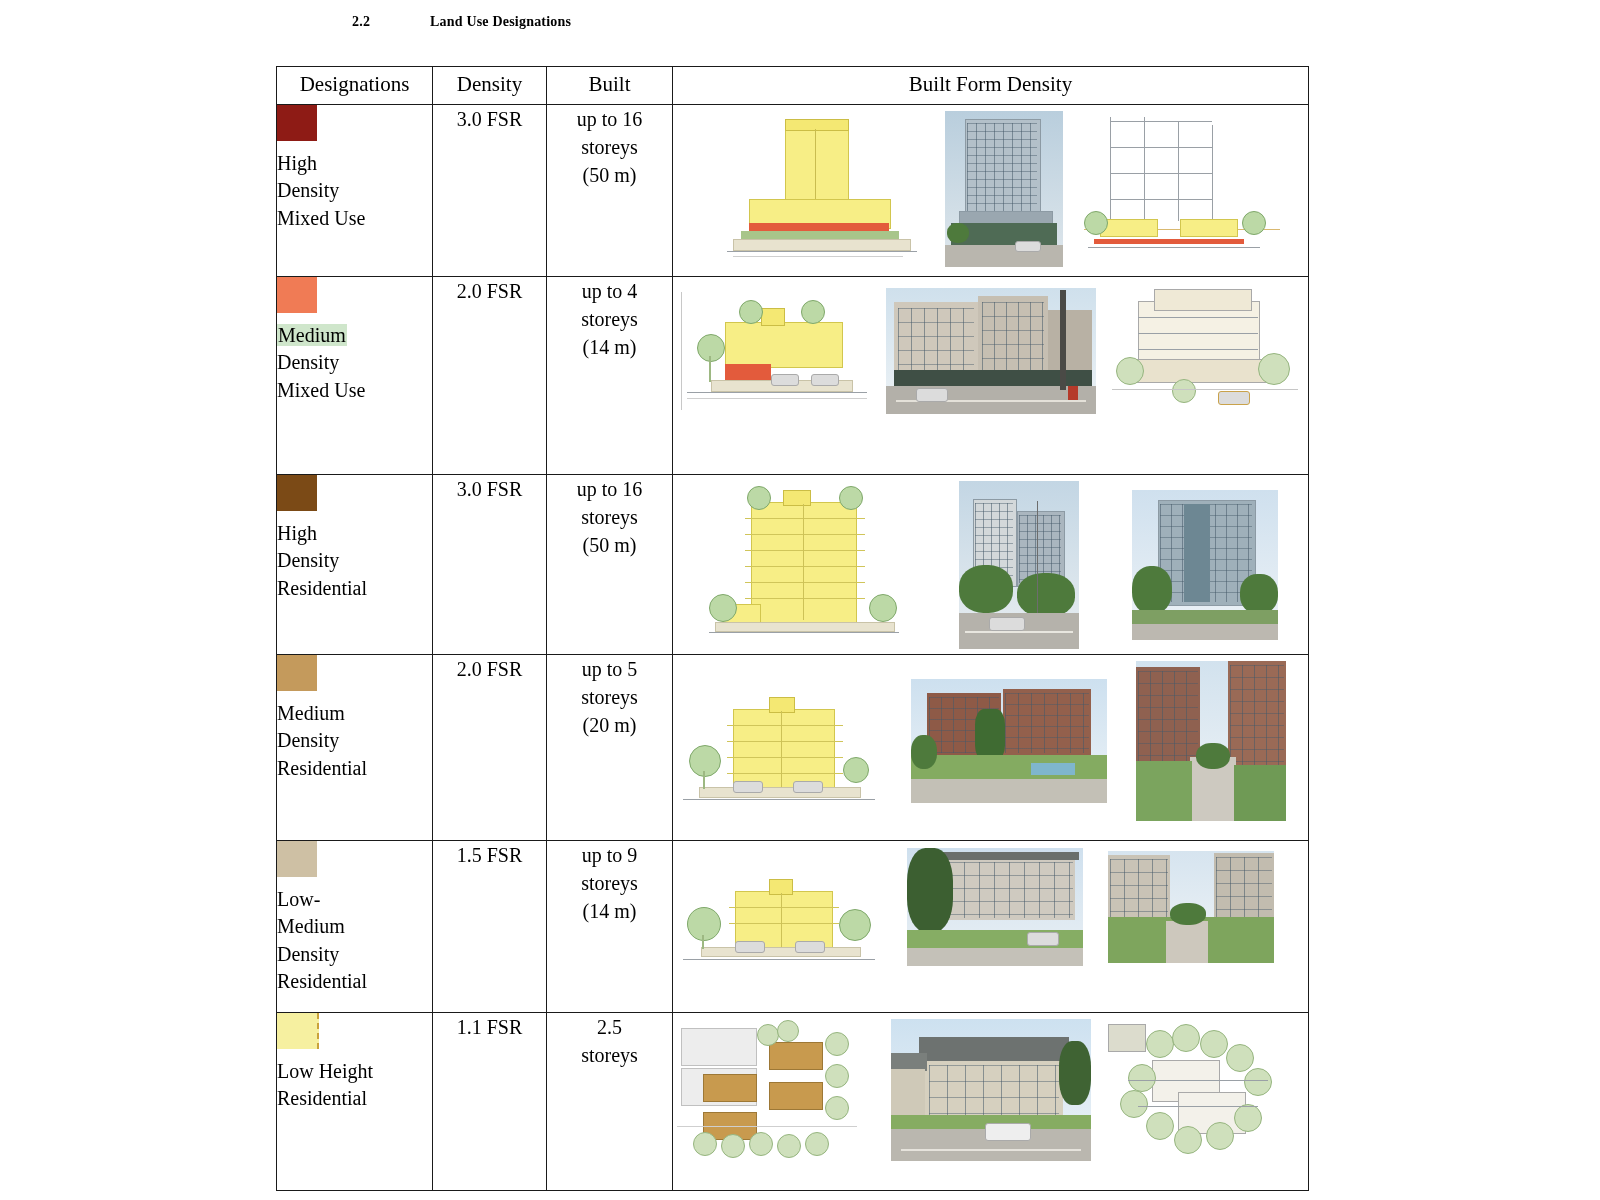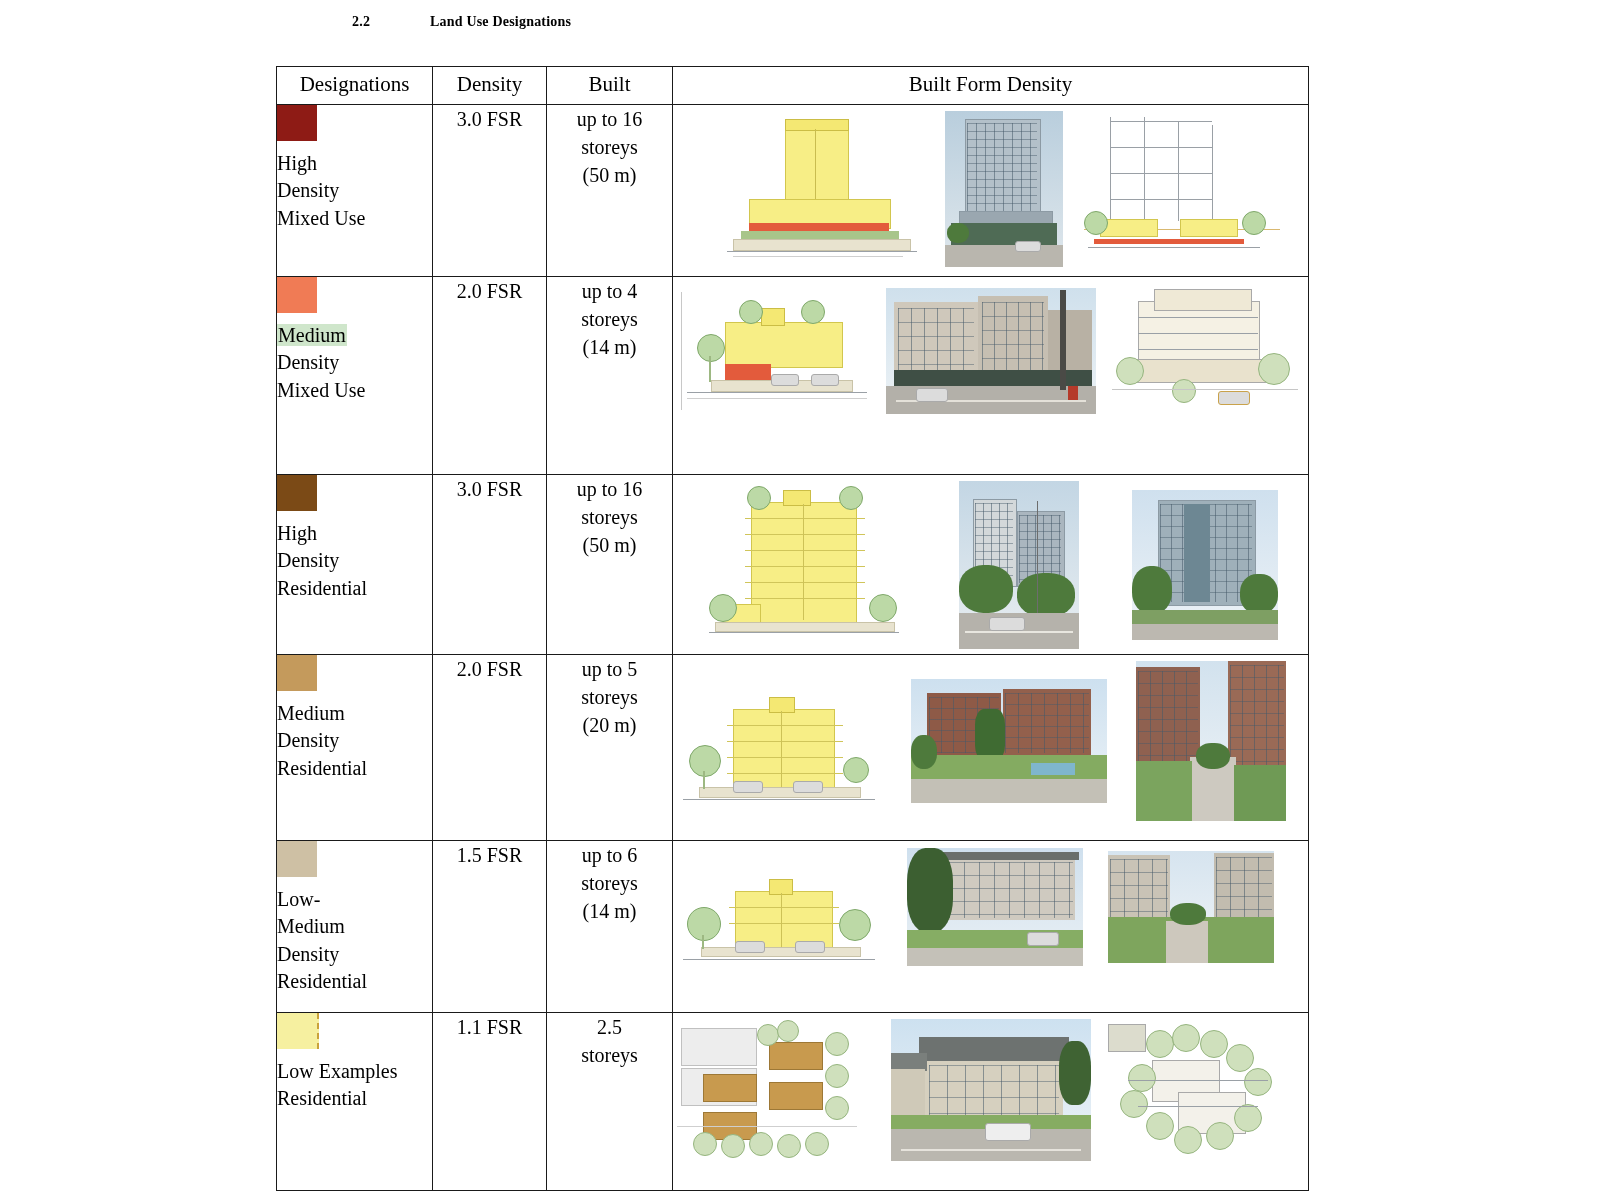--- a/index.html
+++ b/index.html
@@ -422,21 +422,21 @@
           <span class="swatch" style="background:#cec0a4;"></span>
           <div class="desig-label">
             <div>Low-</div>
             <div>Medium</div>
             <div>Density</div>
             <div>Residential</div>
           </div>
         </td>
         <td class="center-cell">1.5 FSR</td>
         <td class="center-cell">
-          <div>up to 6</div>
+          <div>up to 9</div>
           <div>storeys</div>
           <div>(14 m)</div>
         </td>
         <td class="forms-cell">
           <div class="forms-row" style="align-items:center;">
             <div class="form-item sketch" style="width:204px;height:120px;">
               <div class="bldg-yellow" style="left:58px;top:44px;width:96px;height:56px;"></div>
               <div class="bldg-yellow2" style="left:92px;top:32px;width:22px;height:14px;"></div>
               <div class="axo-line" style="left:52px;top:60px;width:110px;background:#d0c55a;"></div>
               <div class="axo-line" style="left:52px;top:76px;width:110px;background:#d0c55a;"></div>
@@ -470,21 +470,21 @@
               <div class="foliage" style="left:62px;top:52px;width:36px;height:22px;"></div>
             </div>
           </div>
         </td>
       </tr>
 
       <tr style="height:178px;">
         <td class="desig-cell">
           <span class="swatch dashed" style="background:#f6f0a0;"></span>
           <div class="desig-label">
-            <div>Low Examples</div>
+            <div>Low Height</div>
             <div>Residential</div>
           </div>
         </td>
         <td class="center-cell">1.1 FSR</td>
         <td class="center-cell">
           <div>2.5</div>
           <div>storeys</div>
         </td>
         <td class="forms-cell">
           <div class="forms-row" style="align-items:center;">

